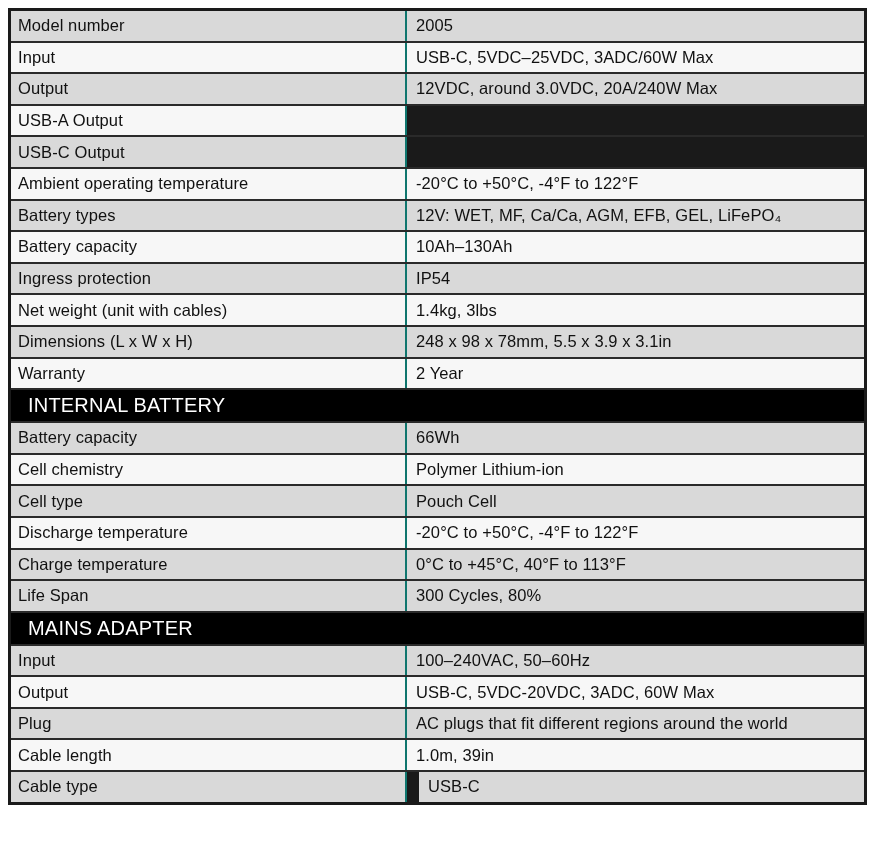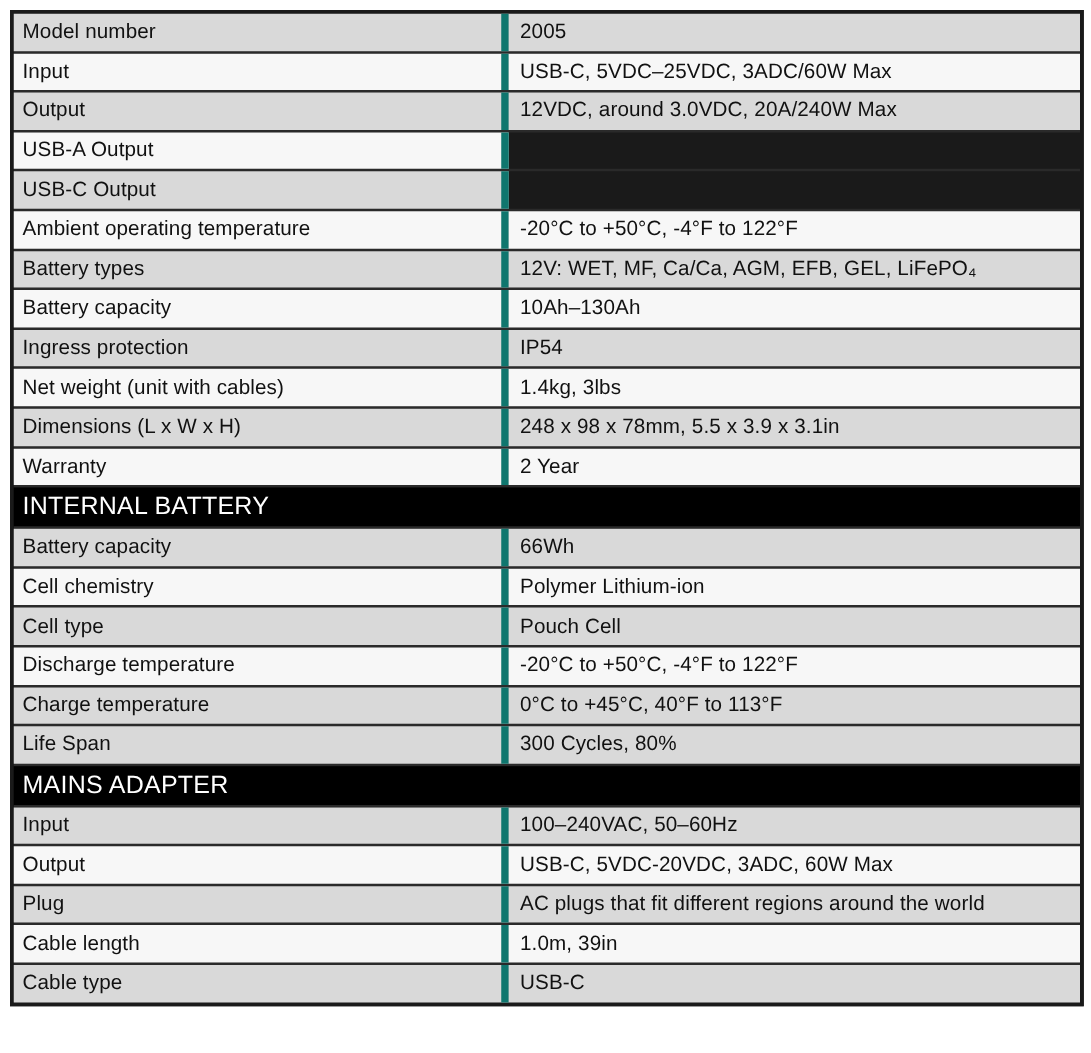--- a/index.html
+++ b/index.html
@@ -2,32 +2,32 @@
 <html><head>
 <meta charset="utf-8">
 <style>
   html, body { margin: 0; padding: 0; background: #ffffff; }
   body { width: 873px; height: 842px; position: relative; font-family: "Liberation Sans", sans-serif; }
   .table {
     position: absolute; left: 8px; top: 8px; width: 859px;
     border: 3px solid #1a1a1a; box-sizing: border-box; background: #1a1a1a;
   }
   .row { display: flex; height: 29.6px; border-bottom: 2px solid #2a2a2a; box-sizing: content-box; }
-  .row:last-child { border-bottom: none; }
+  .row:last-child { border-bottom: none; gap: 12px; }
   .row.alt .cell { background: #d9d9d9; }
   .row.plain .cell { background: #f7f7f7; }
   .cell {
     display: flex; align-items: center; padding-left: 7px; box-sizing: border-box;
     font-size: 16.5px; color: #111; letter-spacing: 0.1px; white-space: nowrap;
   }
-  .cell.label { width: 396px; border-right: 6px solid #0f766e; }
+  .cell.label { width: 396px; border-right: 2px solid #0f766e; }
   .cell.value { flex: 1; padding-left: 9px; text-align: right; }
   .section {
     height: 31px; background: #000; color: #fff; display: flex; align-items: center;
-    padding-left: 7px; font-size: 20px; border-bottom: 2px solid #2a2a2a; letter-spacing: 0.2px;
+    padding-left: 17px; font-size: 20px; border-bottom: 2px solid #2a2a2a; letter-spacing: 0.2px;
   }
 </style>
 </head>
 <body>
 
 <div class="table">
 
   <div class="row alt">
       <div class="cell label">Model number</div>
       <div class="cell value">2005</div>

